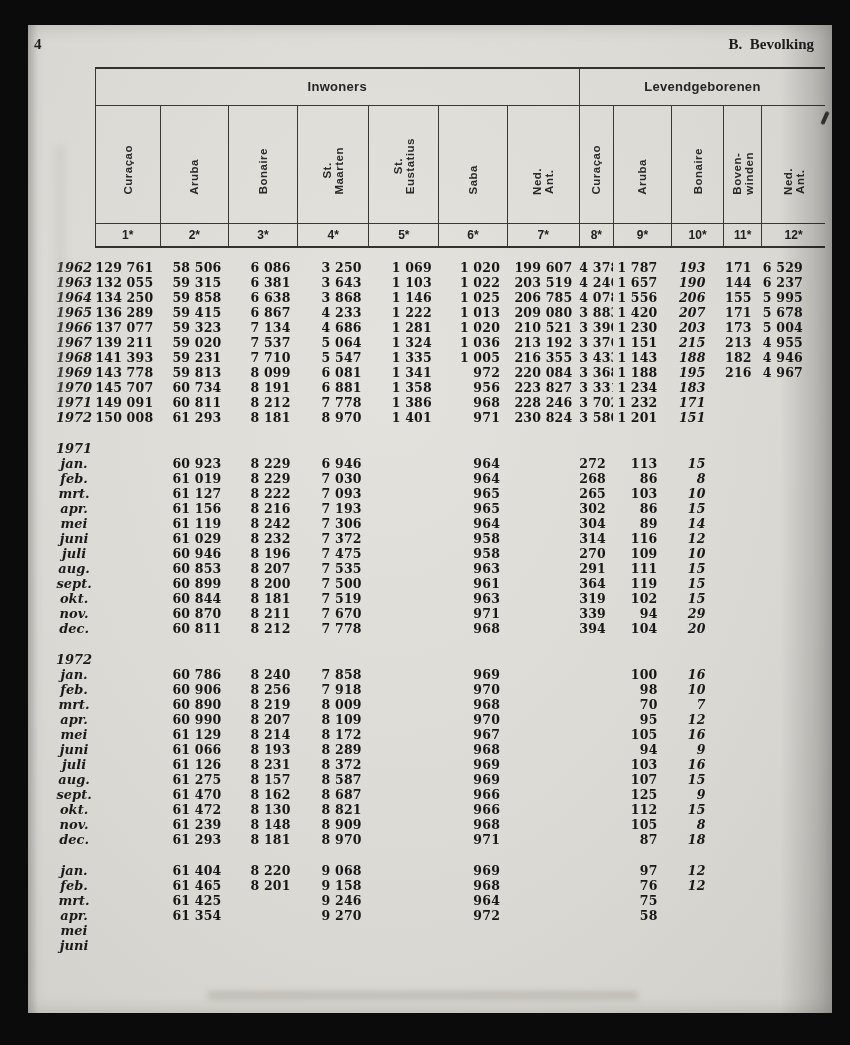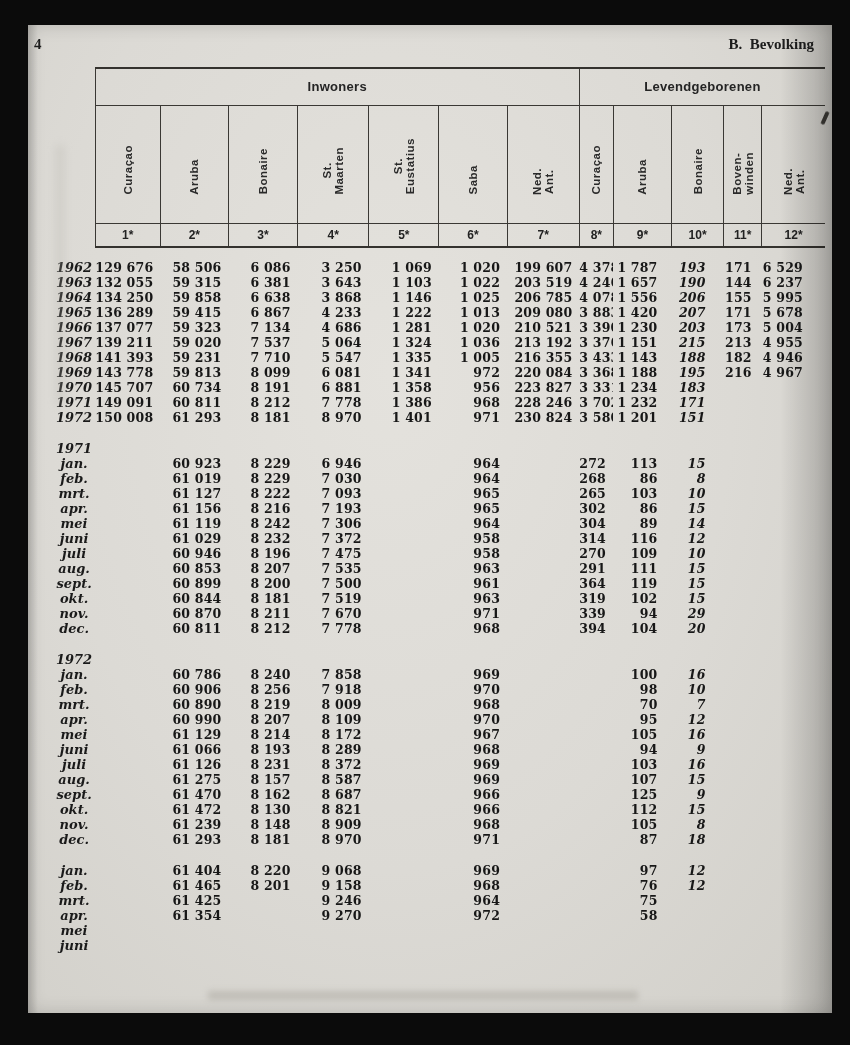--- a/index.html
+++ b/index.html
@@ -115,21 +115,21 @@
             <th class="numh">11*</th>
             <th class="numh">12*</th>
           </tr>
         </thead>
       <tbody>
           <tr class="spacer first">
             <td colspan="13"></td>
           </tr>
           <tr>
             <td class="lab">1962</td>
-            <td class="num">129 676</td>
+            <td class="num">129 761</td>
             <td class="num">58 506</td>
             <td class="num">6 086</td>
             <td class="num">3 250</td>
             <td class="num">1 069</td>
             <td class="num">1 020</td>
             <td class="num">199 607</td>
             <td class="num">4 378</td>
             <td class="num">1 787</td>
             <td class="num">193</td>
             <td class="num">171</td>

